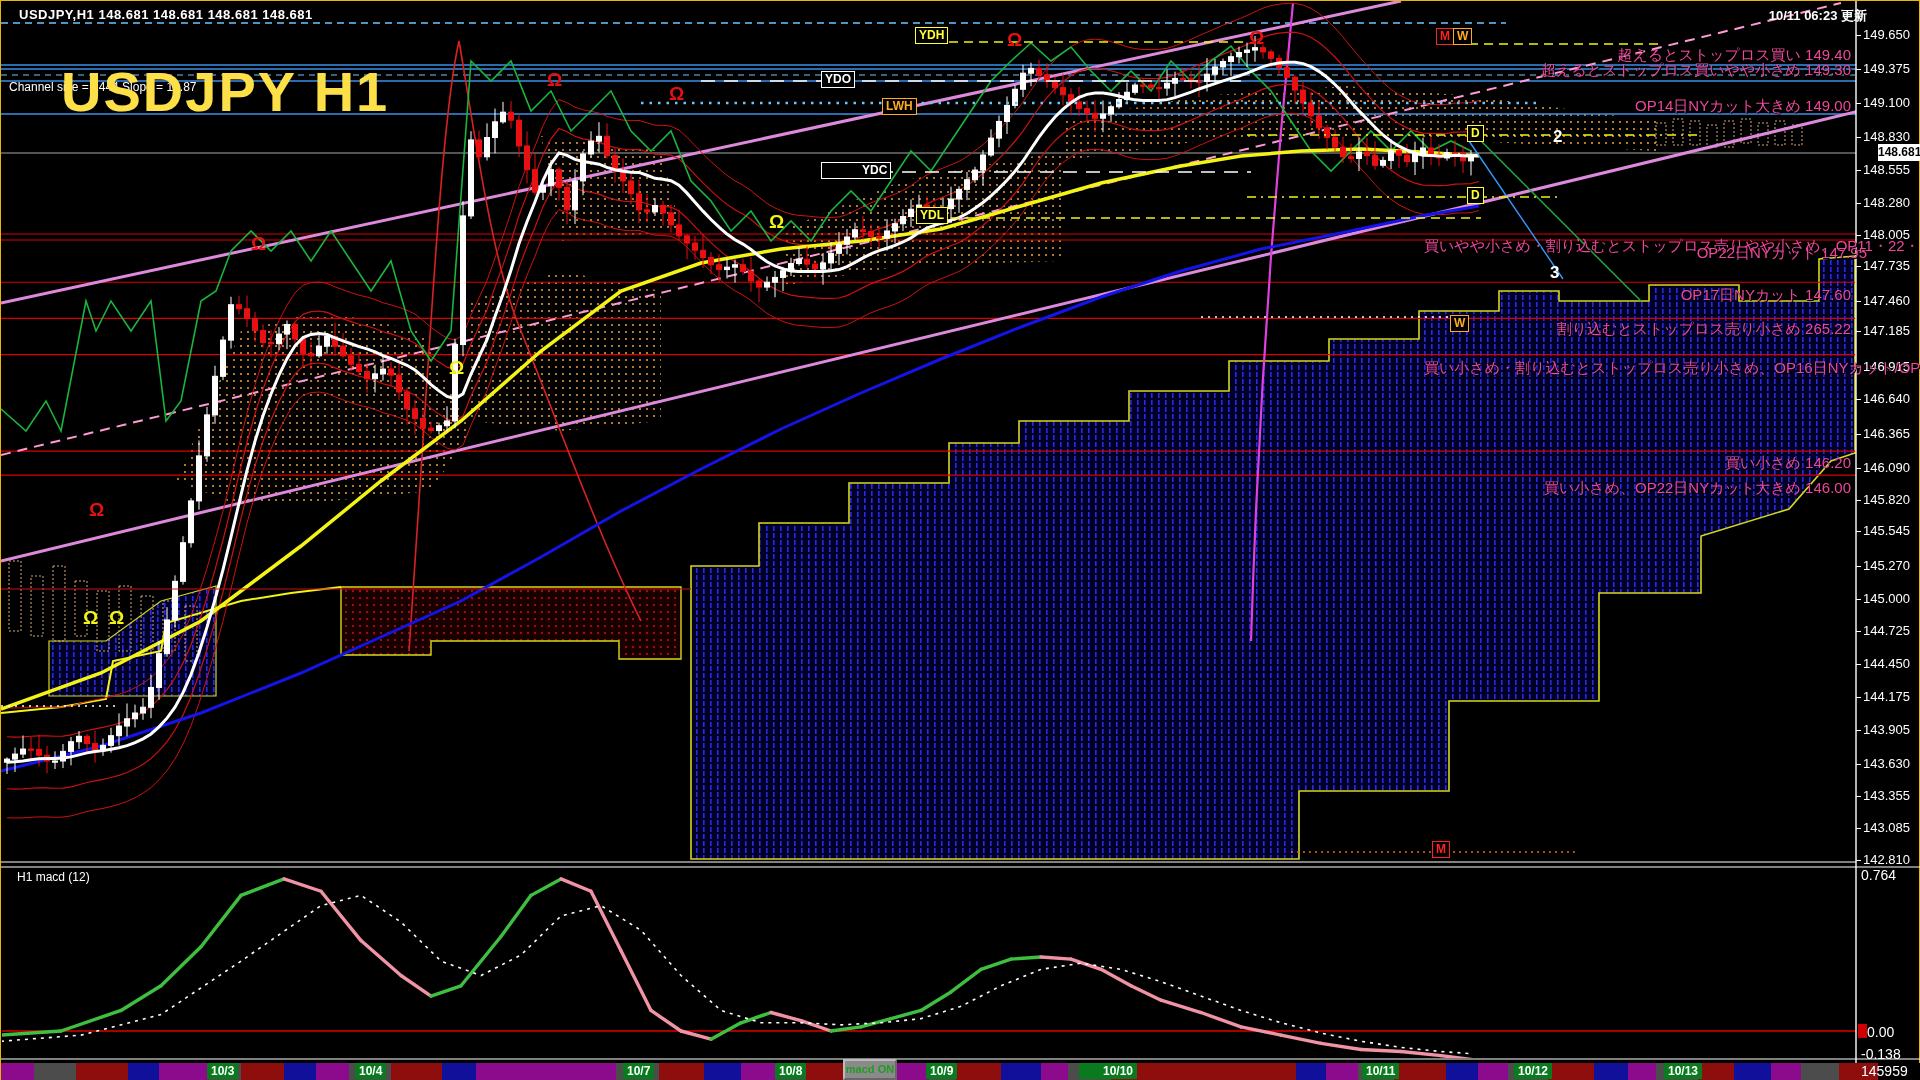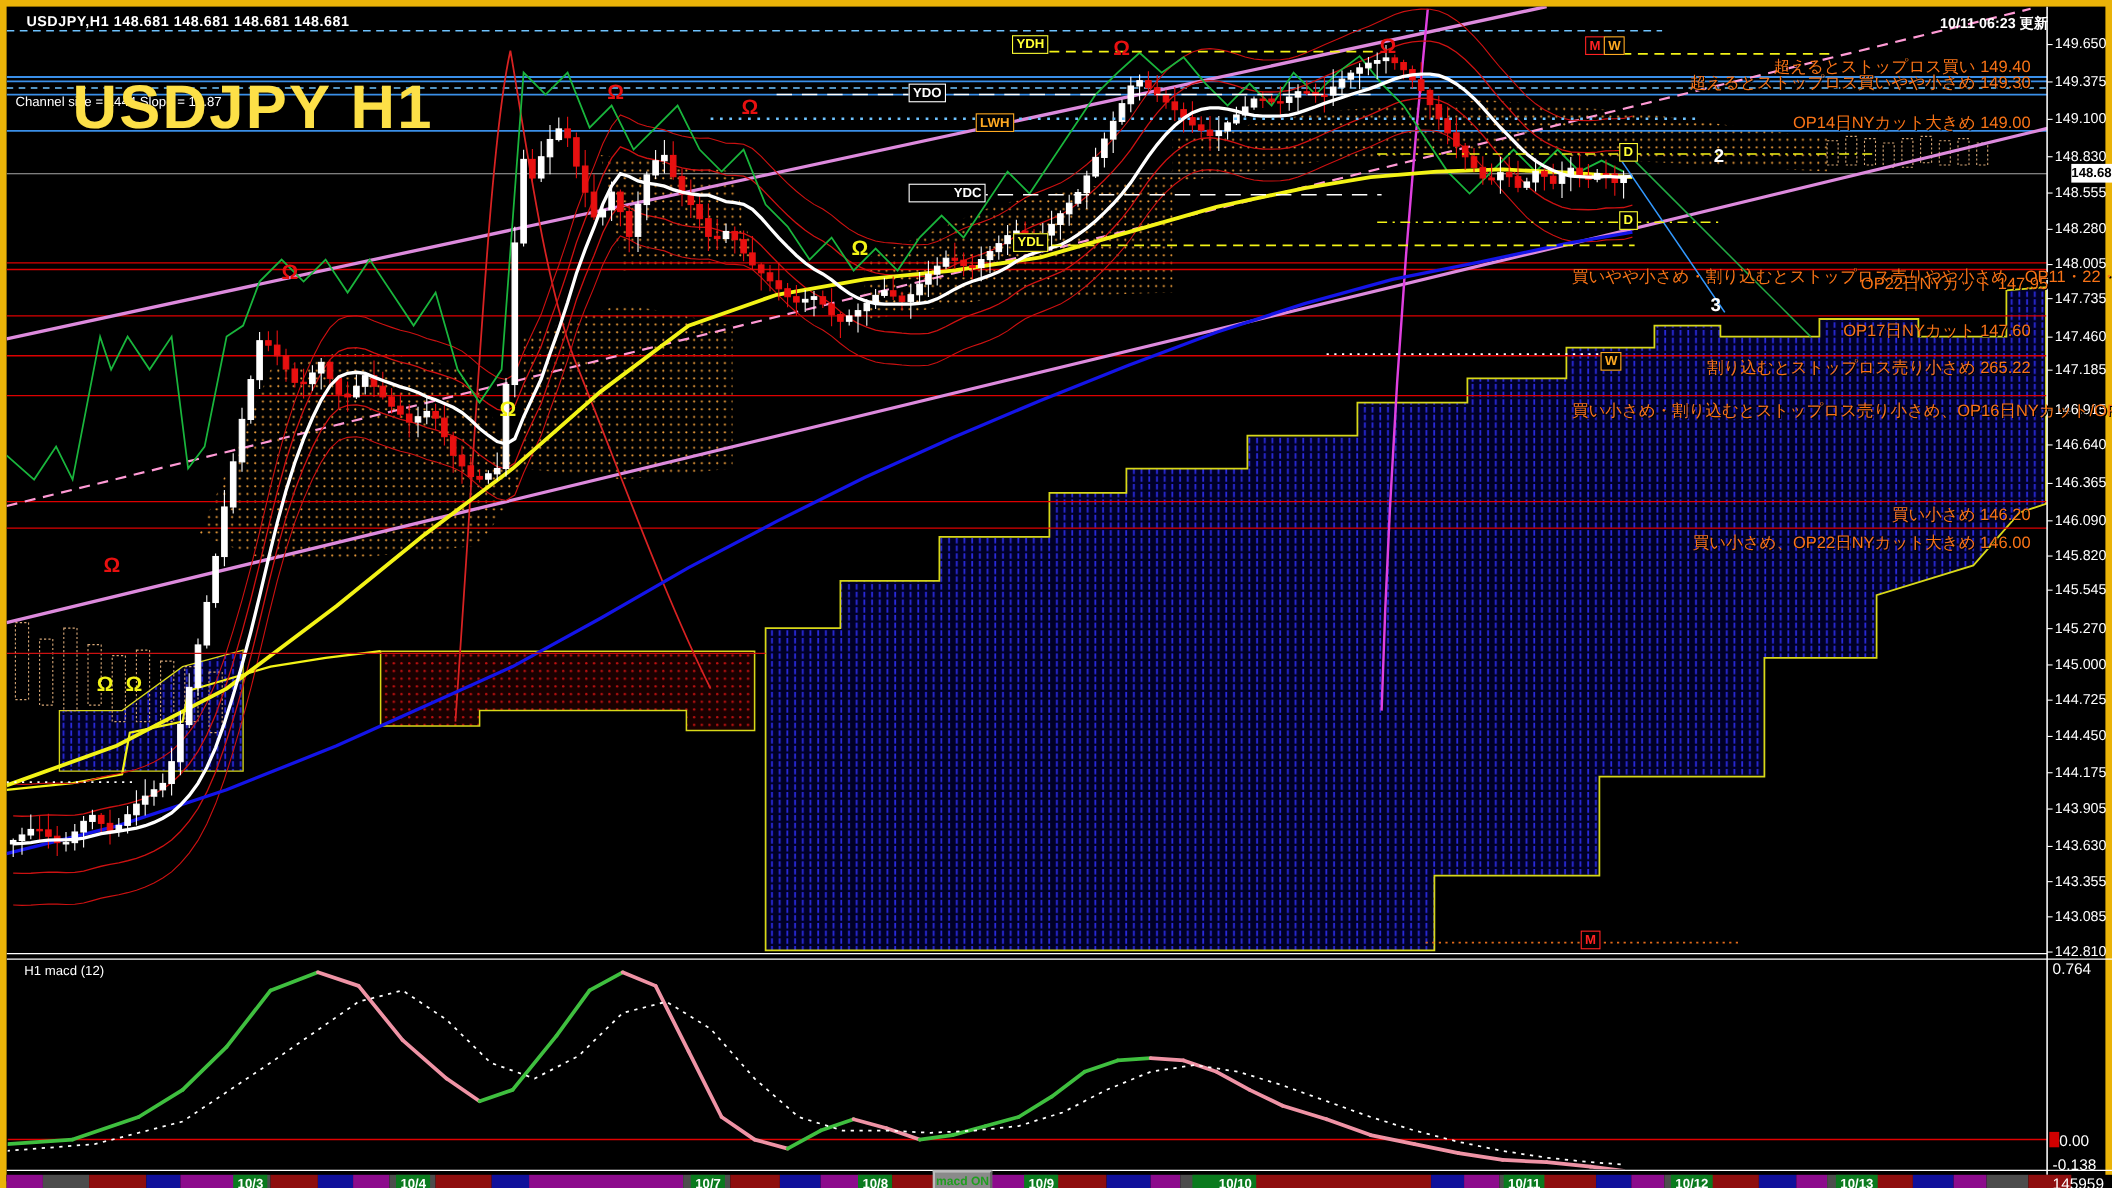--- a/index.html
+++ b/index.html
@@ -1,26 +1,26 @@
 <!DOCTYPE html>
 <html><head>
 <meta charset="utf-8">
 <style>
   html,body{margin:0;padding:0;background:#000;}
   body{width:1920px;height:1080px;position:relative;overflow:hidden;
        font-family:"Liberation Sans",sans-serif;color:#fff;}
-  #stage{position:absolute;inset:0;border:6px solid #eab308;box-sizing:border-box;}
+  #stage{position:absolute;inset:0;border:1px solid #eab308;box-sizing:border-box;}
   svg{position:absolute;left:0;top:0;}
   .t{position:absolute;white-space:nowrap;}
   #symline{left:18px;top:6px;font-size:13px;font-weight:bold;letter-spacing:.5px;}
   #updated{right:52px;top:6px;font-size:13px;font-weight:bold;}
   #chaninfo{left:8px;top:79px;font-size:12px;}
   #watermark{left:60px;top:58px;font-size:56px;font-weight:bold;letter-spacing:2px;color:#fde047;}
   #macdlabel{left:16px;top:869px;font-size:12px;}
-  .ann{position:absolute;font-size:15px;color:#f97316;white-space:nowrap;text-shadow:1px 1px 0 #000;z-index:30;}
+  .ann{position:absolute;font-size:15px;color:#ec4899;white-space:nowrap;text-shadow:1px 1px 0 #000;z-index:30;}
   .tick{position:absolute;left:1862px;font-size:13px;color:#fff;white-space:nowrap;}
   .tickmark{position:absolute;left:1855px;width:5px;height:1px;background:#fff;}
   .badge{position:absolute;background:#000;border:1px solid;font-size:12px;font-weight:bold;
          padding:0 3px;line-height:15px;z-index:31;}
   .wnum{position:absolute;font-size:17px;font-weight:bold;color:#fff;z-index:31;}
   .omega{position:absolute;font-size:19px;font-weight:bold;z-index:29;}
   #pricebox{position:absolute;left:1877px;top:143px;width:43px;height:17px;background:#fff;color:#000;
             font-size:12px;font-weight:bold;text-align:center;line-height:17px;z-index:40;}
   #zerobox{position:absolute;left:1857px;top:1023px;width:9px;height:14px;background:#d00000;z-index:40;}
   #strip{position:absolute;left:0;top:1062px;height:17px;width:1920px;background:#000;z-index:20;}

